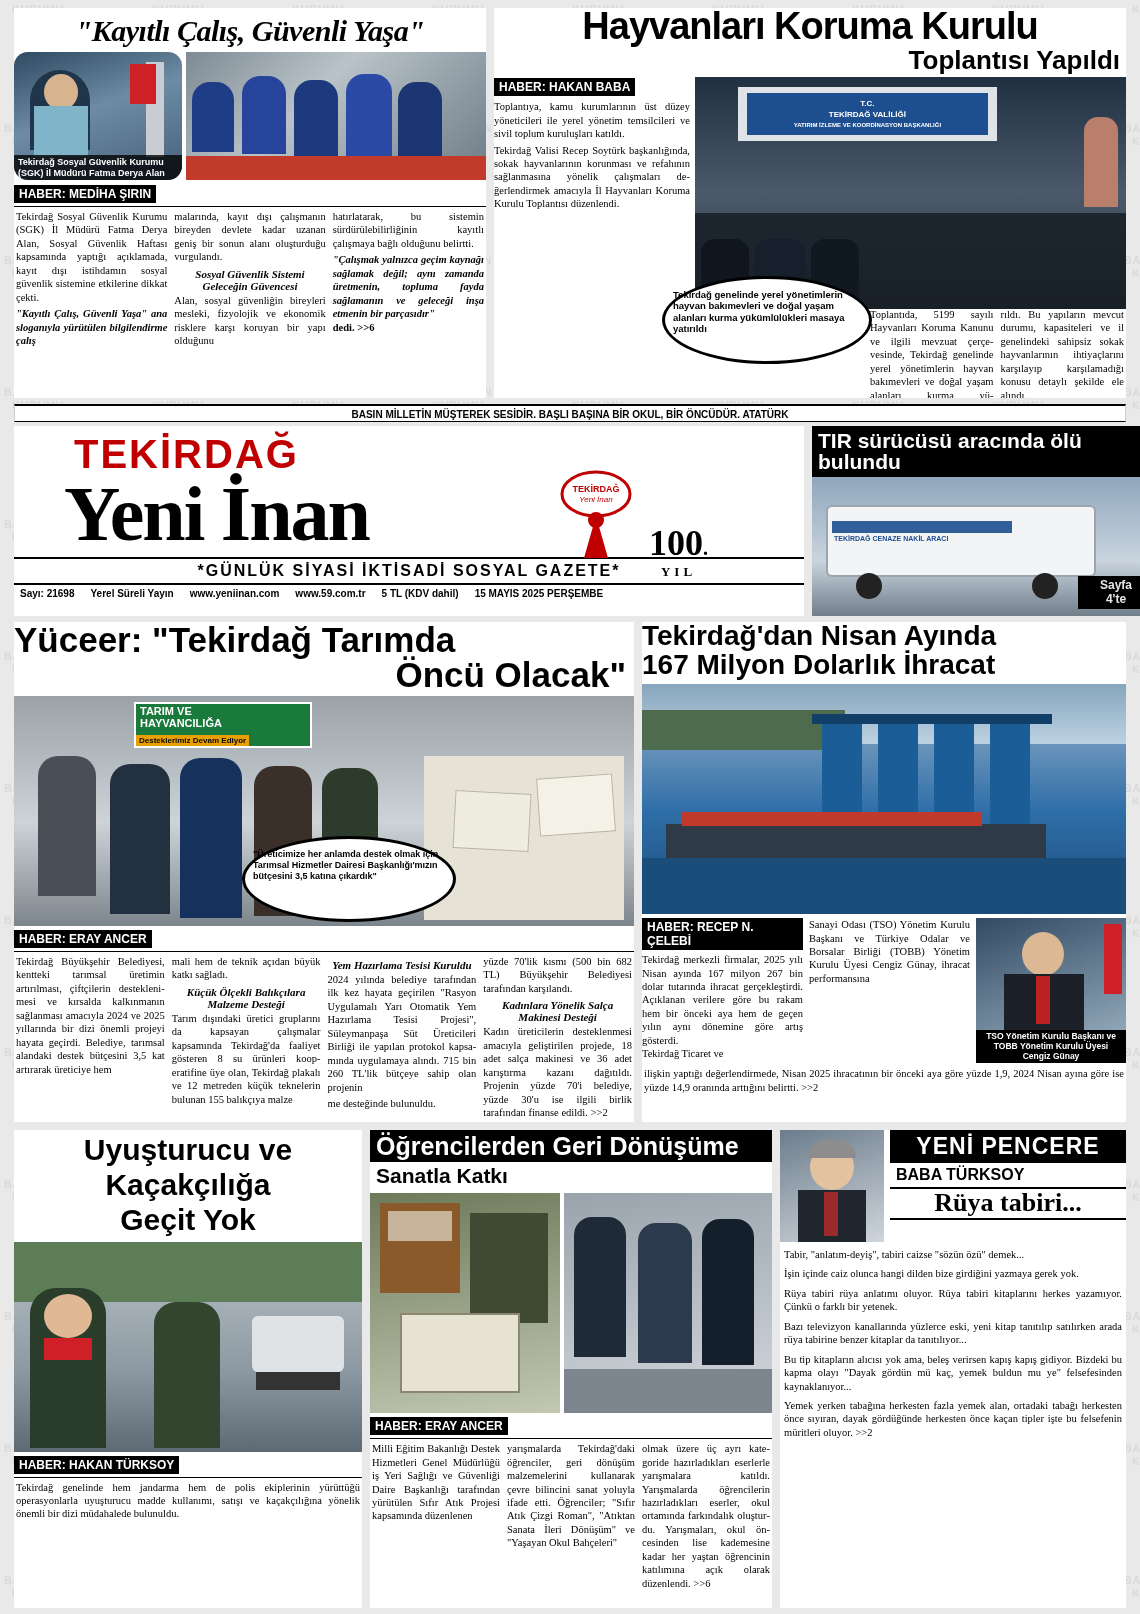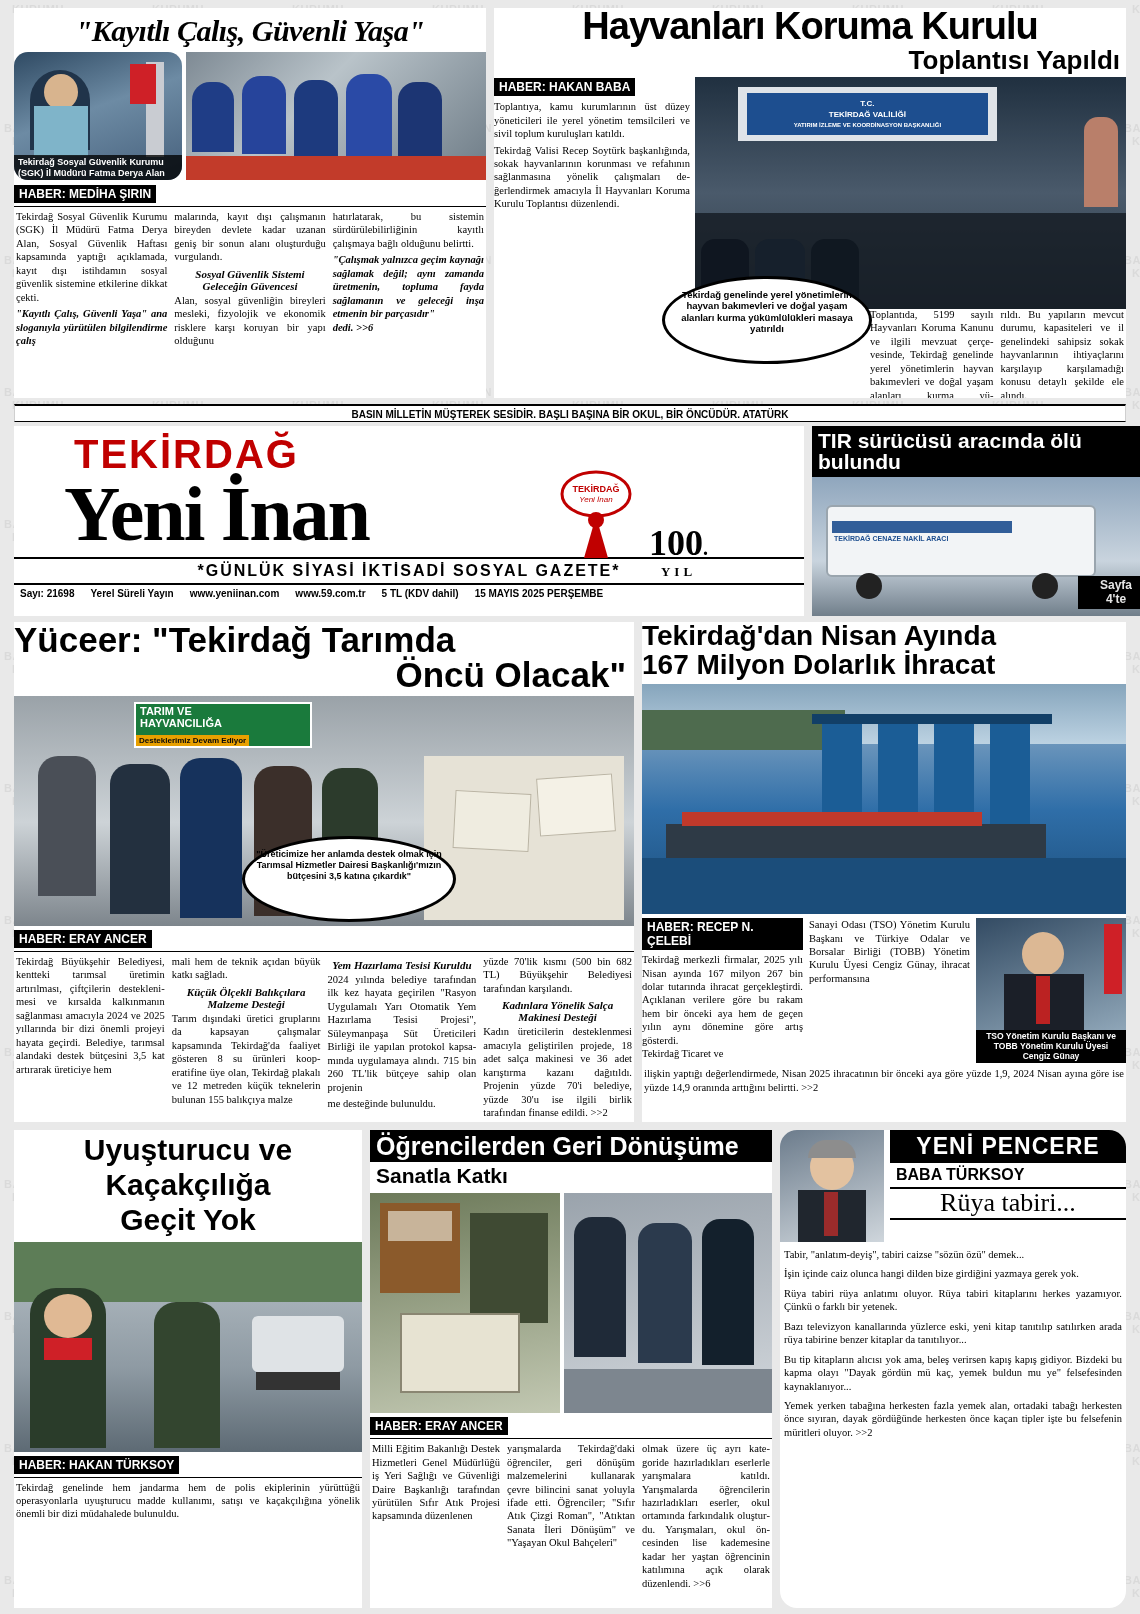--- a/index.html
+++ b/index.html
@@ -36,21 +36,21 @@
   .body{font-size:10.5px;line-height:1.28;text-align:justify;hyphens:auto;}
   .sub{font-weight:bold;font-style:italic;font-size:11px;text-align:center;margin:4px 0 2px;}
 
   
   #tr{left:480px;top:0;width:632px;height:390px;background:#fff;border:none;}
   #tr .h1{font-family:"Liberation Sans",sans-serif;font-weight:bold;font-size:38px;
       text-align:center;line-height:.98;letter-spacing:-1px;}
   #tr .h2{font-family:"Liberation Sans",sans-serif;font-weight:bold;font-size:26px;
       text-align:right;line-height:1;margin-top:2px;padding-right:6px;}
   .bubble{position:absolute;background:#fff;border:3px solid #000;border-radius:50%;
-     font-family:"Liberation Sans",sans-serif;font-weight:bold;font-size:9.5px;text-align:center;
+     font-family:"Liberation Sans",sans-serif;font-weight:bold;font-size:9.5px;text-align:left;
      padding:10px 8px;line-height:1.2;}
 
   
   #atat{left:0;top:396px;width:1112px;height:18px;background:#fff;border-top:2px solid #000;border-bottom:1px solid #000;}
   #atat div{font-family:"Liberation Sans",sans-serif;font-weight:bold;font-size:10px;text-align:center;padding-top:3px;}
 
   #mast{left:0;top:418px;width:790px;height:190px;background:#fff;}
   .mast-t1{font-family:"Liberation Sans",sans-serif;font-weight:bold;font-size:40px;
       color:#c00000;letter-spacing:2px;padding-left:60px;padding-top:6px;}
   .mast-t2{font-family:"Liberation Serif",serif;font-weight:bold;font-size:78px;
@@ -88,25 +88,25 @@
   #bl .h{font-family:"Liberation Sans",sans-serif;font-weight:bold;font-size:30px;
       text-align:center;line-height:1.04;padding-top:4px;}
 
   
   #bm{left:356px;top:1122px;width:402px;height:478px;background:#fff;}
   #bm .h1{background:#000;color:#fff;font-family:"Liberation Sans",sans-serif;font-weight:bold;
       font-size:25px;padding:3px 6px;line-height:1.05;}
   #bm .h2{font-family:"Liberation Sans",sans-serif;font-weight:bold;font-size:21px;padding:2px 6px;}
 
   
-  #br{left:766px;top:1122px;width:346px;height:478px;background:#fff;border-radius:17px;}
+  #br{left:766px;top:1122px;width:346px;height:478px;background:#fff;}
   #br .h1{background:#000;color:#fff;font-family:"Liberation Sans",sans-serif;font-weight:bold;
       font-size:23px;text-align:center;padding:3px 0;letter-spacing:1px;}
   #br .name{font-family:"Liberation Sans",sans-serif;font-weight:bold;font-size:16px;padding:3px 6px;}
-  #br .h2{font-family:"Liberation Serif",serif;font-weight:normal;font-size:26px;
+  #br .h2{font-family:"Liberation Serif",serif;font-weight:bold;font-size:26px;
       border-top:2px solid #000;border-bottom:2px solid #000;text-align:center;line-height:1.1;}
 
   .mini-cap{font-family:"Liberation Sans",sans-serif;font-size:8.5px;font-weight:bold;
       line-height:1.15;text-align:center;}
   .rule{border-top:1px solid #000;margin:3px 0;}
 </style>
 </head>
 <body>
 
 <div class="wm-layer" id="wmlayer">
@@ -262,21 +262,21 @@
         <div class="body" style="font-weight:bold;font-style:italic;margin-top:3px;">"Kayıtlı Çalış, Güvenli Yaşa" ana sloganıyla yü­rütülen bilgilendirme çalış­</div>
       </div>
       <div class="col">
         <div class="body">malarında, kayıt dışı çalış­manın bireyden devlete kadar uzanan geniş bir so­nun alanı oluşturduğu vur­gulandı.</div>
         <div class="sub">Sosyal Güvenlik Sistemi Geleceğin Güvencesi</div>
         <div class="body">Alan, sosyal güvenliğin bireyleri mesleki, fizyolojik ve ekonomik risklere karşı koruyan bir yapı olduğunu</div>
       </div>
       <div class="col">
         <div class="body">hatırlatarak, bu sistemin sürdürülebilirliğinin kayıtlı çalışmaya bağlı olduğunu belirtti.</div>
         <div class="body" style="font-weight:bold;font-style:italic;margin-top:3px;">"Çalışmak yalnızca geçim kaynağı sağlamak değil; aynı zamanda üret­menin, topluma fayda sağlamanın ve geleceği inşa etmenin bir parça­sıdır"</div>
-        <div class="body" style="font-weight:bold;font-style:italic;"> dedi. &gt;&gt;6</div>
+        <div class="body" style="font-weight:bold;"> dedi. &gt;&gt;6</div>
       </div>
     </div>
   </div>
 
   <div class="blk" id="tr" style="border:none">
     <div class="h1">Hayvanları Koruma Kurulu</div>
     <div class="h2">Toplantısı Yapıldı</div>
     <div style="display:flex;gap:5px;margin-top:4px;">
       <div style="width:196px;">
         <span class="byline">HABER: HAKAN BABA</span>

